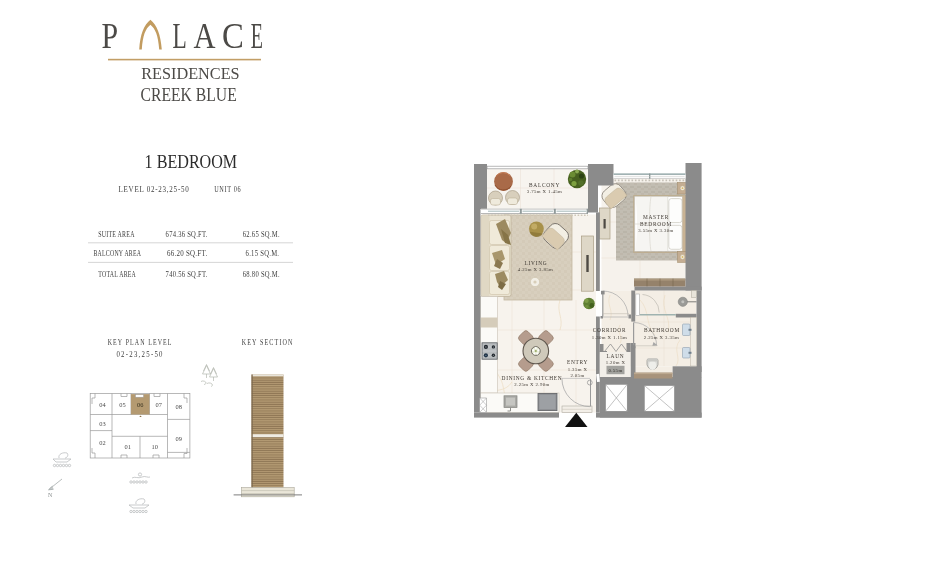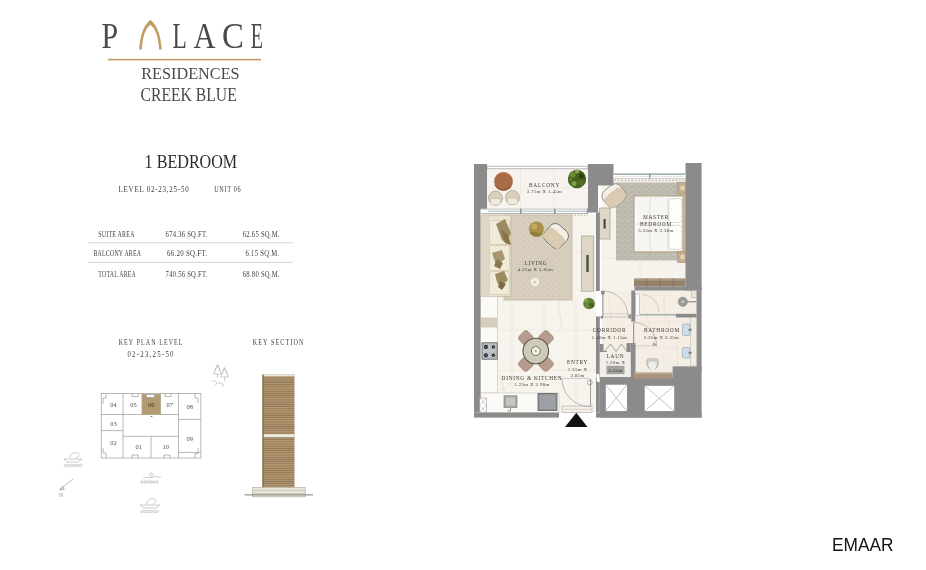--- a/index.html
+++ b/index.html
@@ -44,21 +44,21 @@
       <text x="245.6" y="256.3" textLength="33.7" lengthAdjust="spacingAndGlyphs">6.15 SQ.M.</text>
       <text x="98.2" y="277.2" textLength="37.9" lengthAdjust="spacingAndGlyphs">TOTAL AREA</text>
       <text x="165.6" y="277.2" textLength="42.1" lengthAdjust="spacingAndGlyphs">740.56 SQ.FT.</text>
       <text x="242.8" y="277.2" textLength="37.1" lengthAdjust="spacingAndGlyphs">68.80 SQ.M.</text>
     </g>
     <line x1="88" y1="242.8" x2="293" y2="242.8" stroke="#cccccc" stroke-width="0.8"></line>
     <line x1="88" y1="262.4" x2="293" y2="262.4" stroke="#cccccc" stroke-width="0.8"></line>
   </svg>
 </div>
 
-<div class="abs" style="left:12px;top:300px;width:380px;height:270px;">
+<div class="abs" style="left:1px;top:300px;width:380px;height:270px;">
   <svg width="380" height="270" viewBox="0 300 380 270">
     <g fill="#3c3c3c" font-size="8.6" letter-spacing="1.6">
       <text x="106.7" y="345" textLength="64.9" lengthAdjust="spacingAndGlyphs">KEY PLAN LEVEL</text>
       <text x="115.4" y="357.3" textLength="47.4" lengthAdjust="spacingAndGlyphs">02-23,25-50</text>
       <text x="240.7" y="345" textLength="51.9" lengthAdjust="spacingAndGlyphs">KEY SECTION</text>
     </g>
 
     <g stroke="#9a9a9a" stroke-width="0.7" fill="none">
       <rect x="89.2" y="393.5" width="99.7" height="64.5"></rect>
       <line x1="111" y1="393.5" x2="111" y2="458"></line>
@@ -479,19 +479,14 @@
         <text x="577.5" y="377.4">2.05m</text>
         <text x="615.5" y="364.2">1.20m X</text>
         <text x="532" y="385.9">2.25m X 2.90m</text>
       </g>
       <rect x="606.5" y="365.8" width="18" height="8.4" fill="#a2a29e"></rect>
       <text x="615.5" y="372" font-size="4.8" letter-spacing="0.4" fill="#2e2b26">0.55m</text>
     </g>
   </svg>
 </div>
 
-<div class="abs" style="left:760px;top:520px;width:166px;height:40px;">
-  <svg width="166" height="40" viewBox="760 520 166 40">
-    <text x="832" y="550.5" fill="#141414" font-family="Liberation Sans" font-size="19" textLength="61.6" lengthAdjust="spacingAndGlyphs">EMAAR</text>
-  </svg>
+
 </div>
 
-</div>
-
 </body></html>

